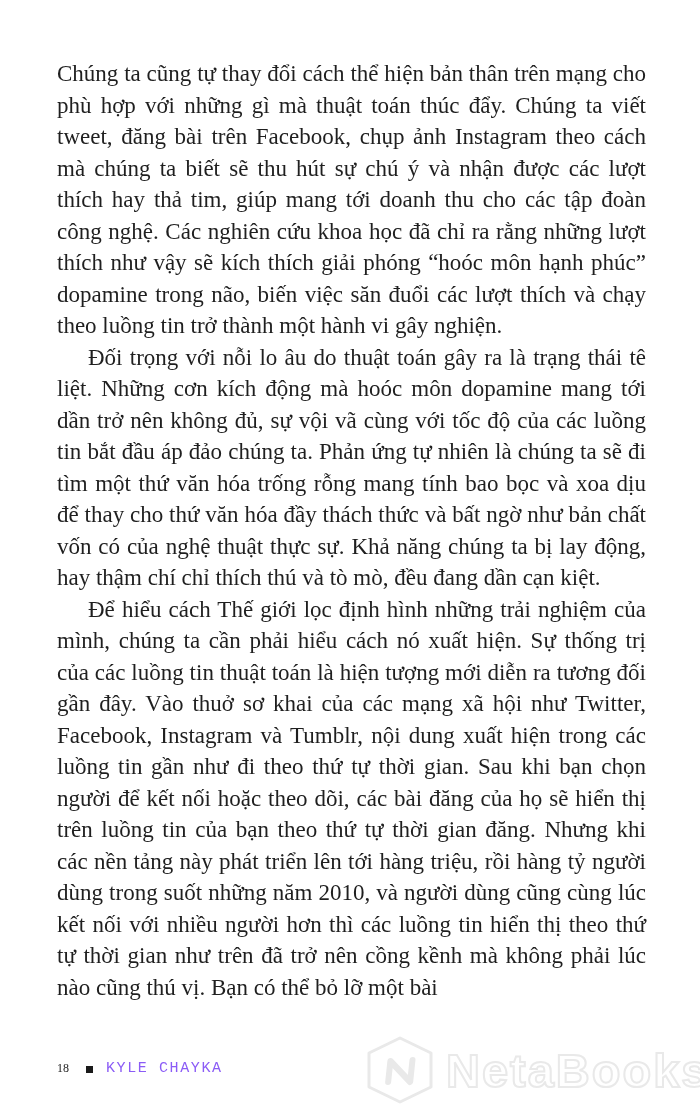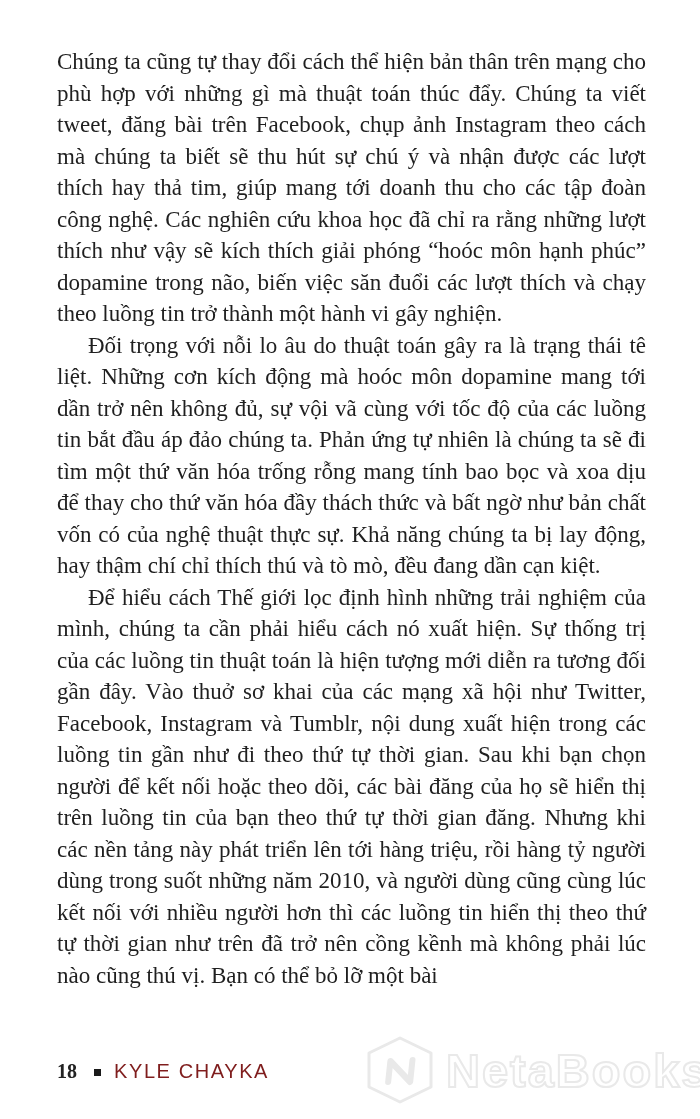--- a/index.html
+++ b/index.html
@@ -12,21 +12,21 @@
     font-family: "Liberation Serif", serif;
   }
   .page {
     position: absolute;
     inset: 0;
     background: #ffffff;
   }
   .text-block {
     position: absolute;
     left: 57px;
-    top: 46px;
+    top: 58px;
     width: 589px;
   }
   p.para {
     font-family: "Liberation Serif", serif;
     font-size: 23px;
     line-height: 31.5px;
     color: #1f1f1f;
     text-align: justify;
     margin: 0;
     padding: 0;
@@ -47,34 +47,33 @@
   .footer {
     position: absolute;
     left: 57px;
     top: 1060px;
     display: flex;
     align-items: center;
     color: #222222;
   }
   .footer .page-number {
     font-family: "Liberation Serif", serif;
-    font-size: 20px;
-    font-weight: bold;
+    font-size: 12px;
   }
   .footer .sep-square {
     width: 7px;
     height: 7px;
     background: #1a1a1a;
     margin: 2px 13px 0 17px;
   }
   .footer .running-title {
-    font-family: Liberation Sans, sans-serif;
-    font-size: 20px;
+    font-family: Liberation Mono, monospace;
+    font-size: 15px;
     letter-spacing: 1.6px;
-    color: #7f1d1d;
+    color: #8b5cf6;
   }
   .watermark {
     position: absolute;
     left: 362px;
     top: 1036px;
     display: flex;
     align-items: center;
     pointer-events: none;
     white-space: nowrap;
   }

